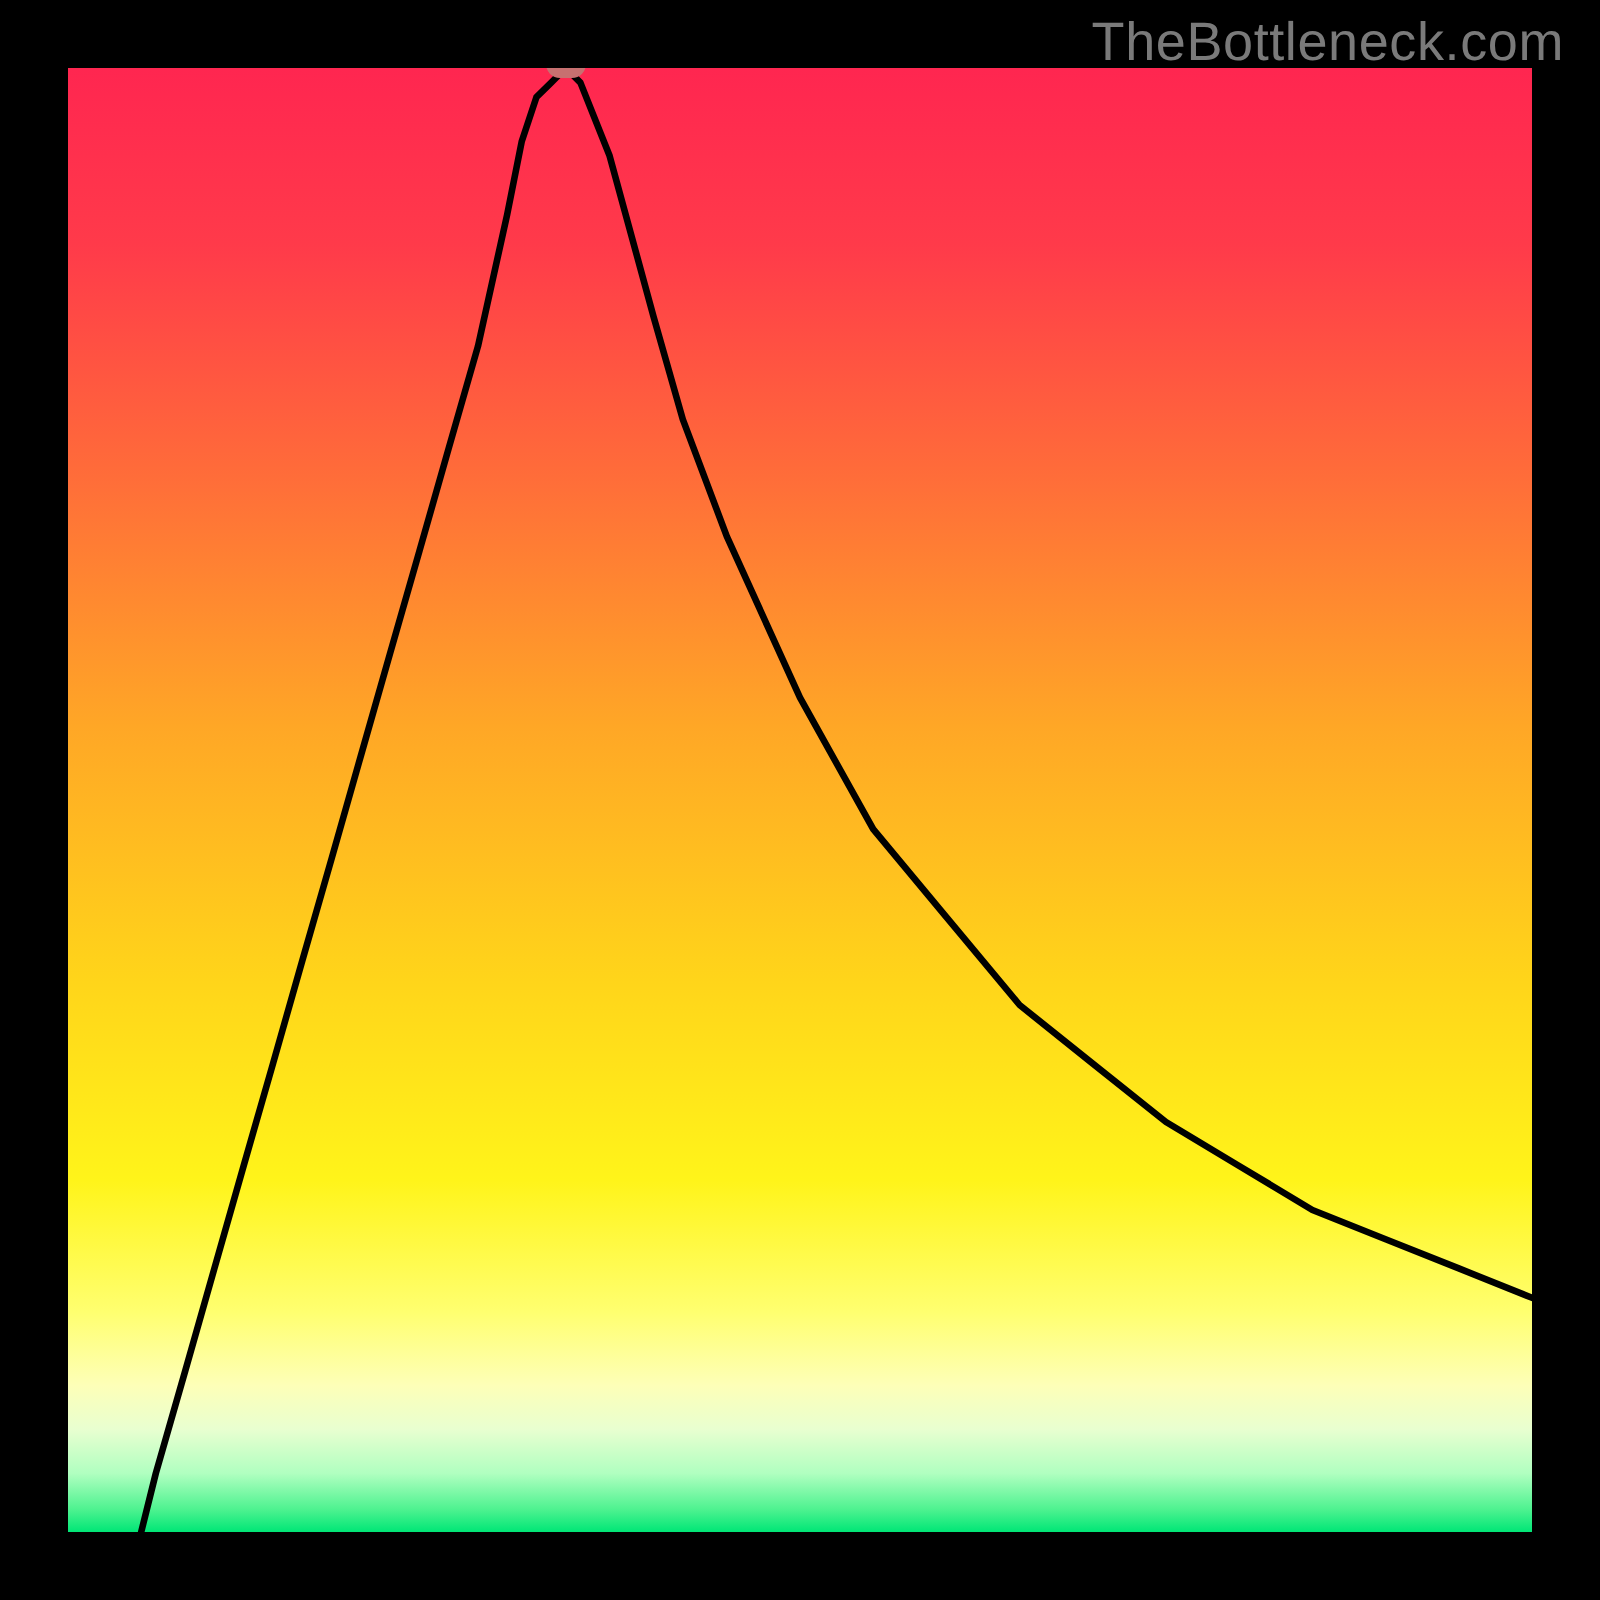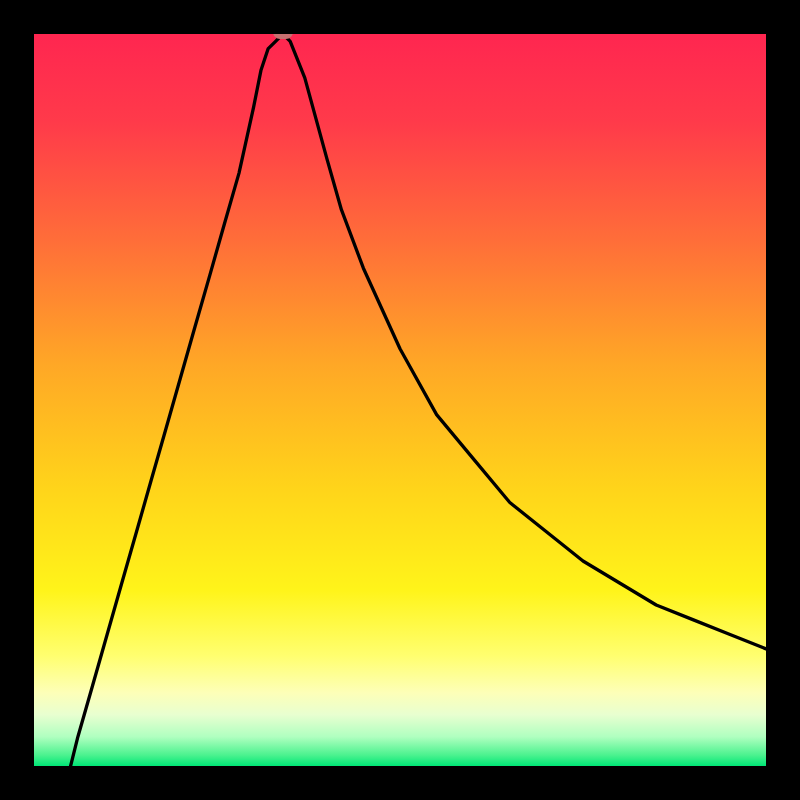--- a/index.html
+++ b/index.html
@@ -63,20 +63,21 @@
     width: 20px;
     height: 14px;
     border-radius: 7px;
     z-index: 4;
   }
 </style>
 </head>
 <body>
 <div class="wrap">
 
+  <span class="watermark">TheBottleneck.com</span>
 
   <svg class="frame" viewBox="0 0 800 800" preserveAspectRatio="none">
     <rect x="0" y="0" width="800" height="800" fill="#000000"></rect>
     <rect x="34" y="34" width="732" height="732" fill="#ffffff"></rect>
   </svg>
 
   <div class="plot-area">
 
     <svg class="gradient" viewBox="0 0 732 732" preserveAspectRatio="none">
       <defs>

